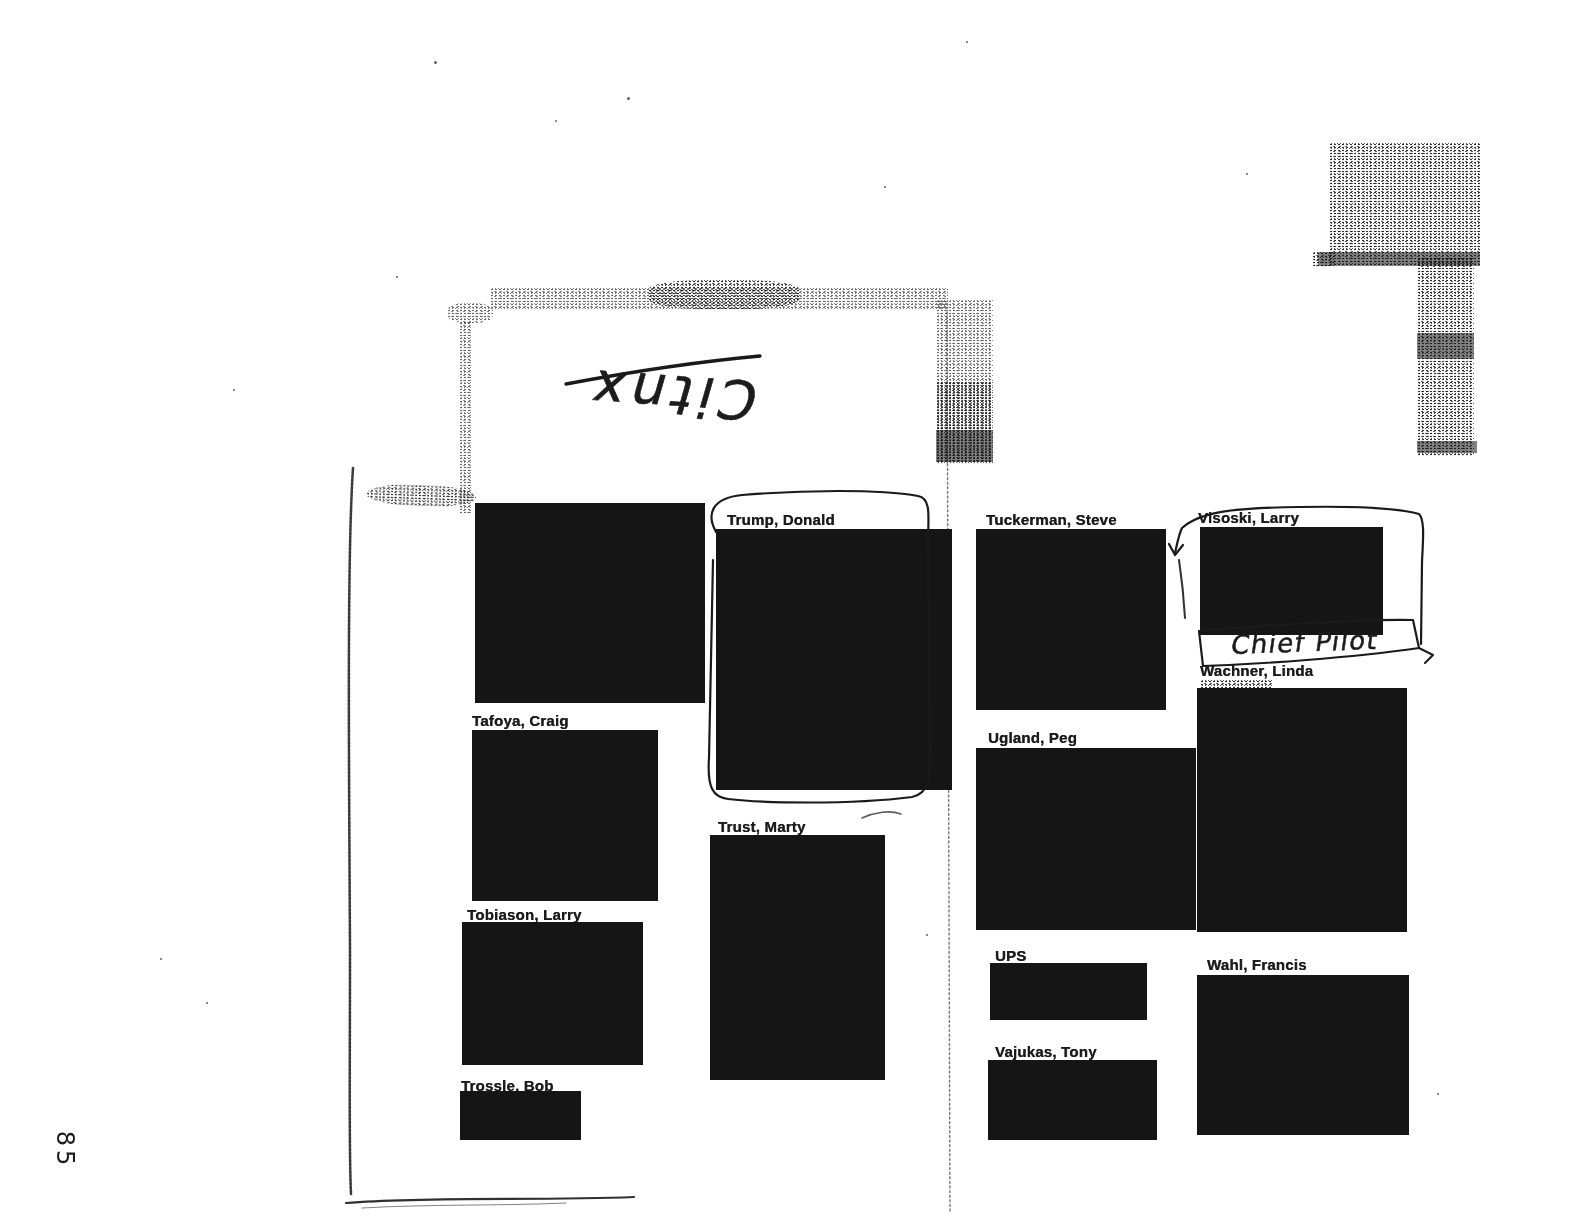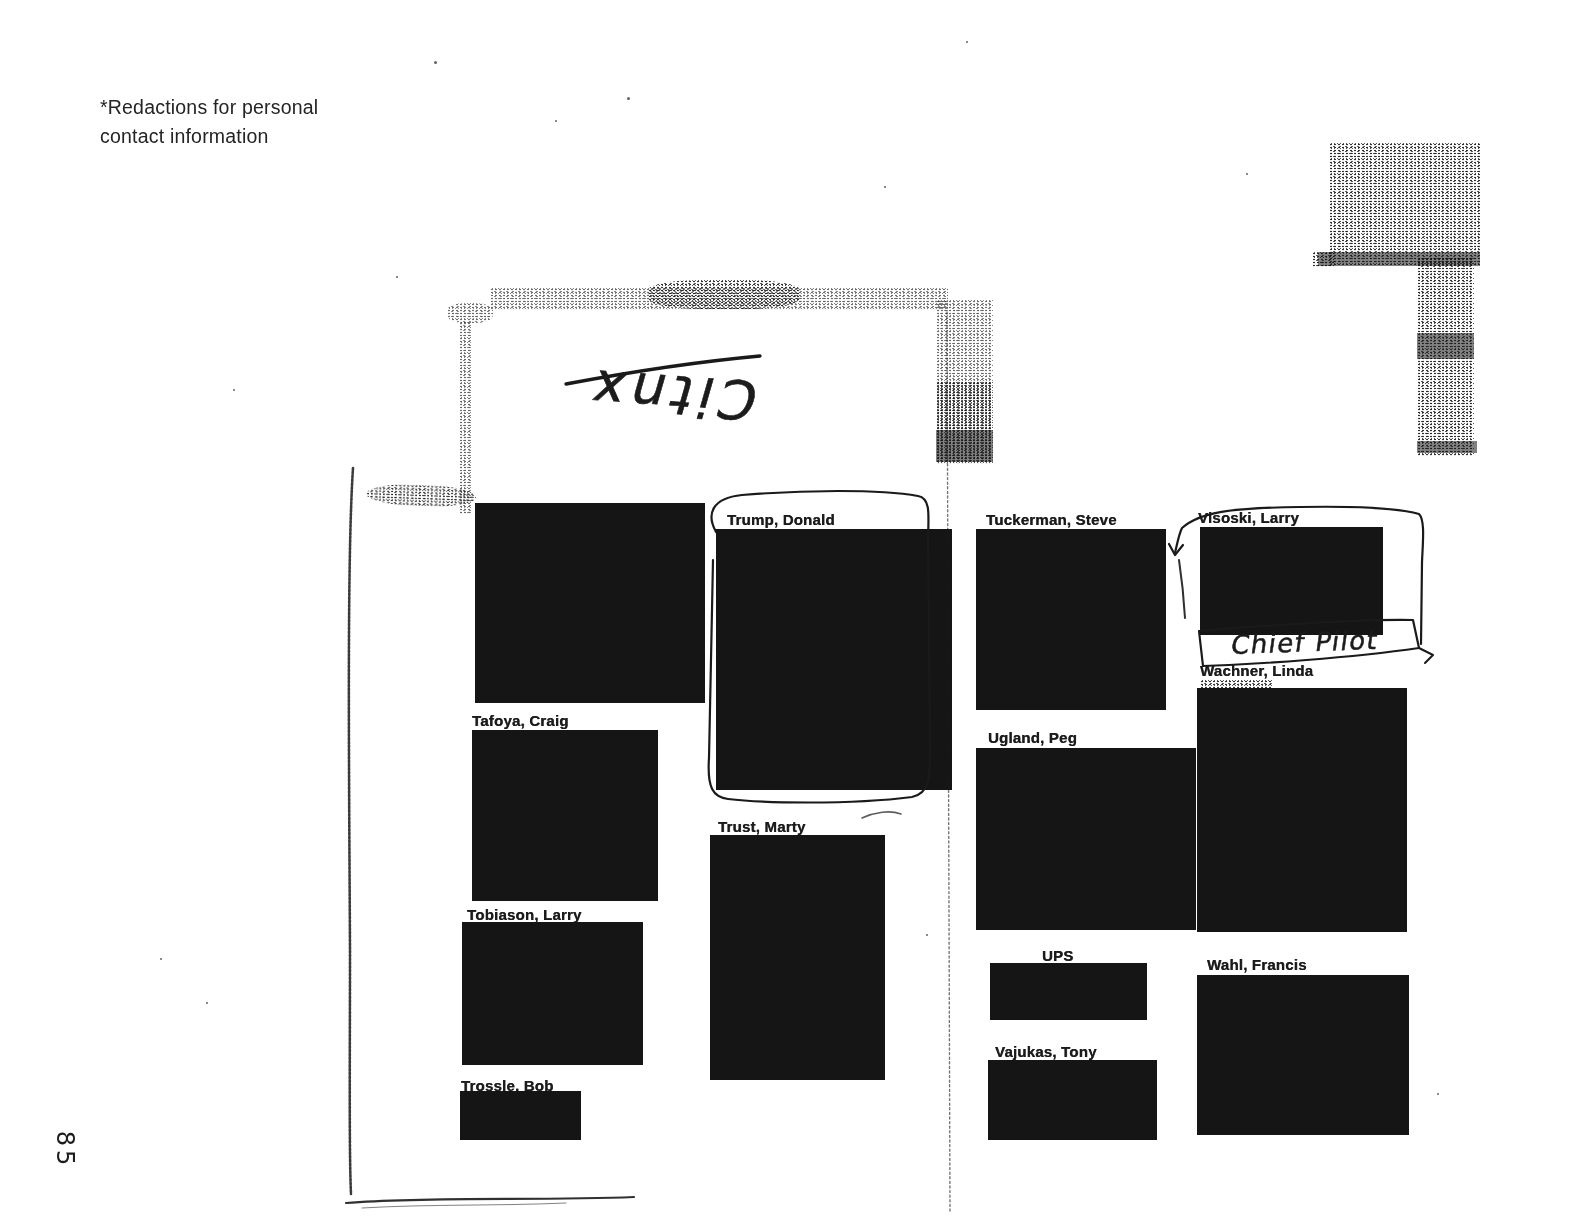--- a/index.html
+++ b/index.html
@@ -37,22 +37,20 @@
 
   svg.overlay{position:absolute;left:0;top:0;pointer-events:none;}
   .hand{fill:none;stroke:#1a1a1a;stroke-linecap:round;stroke-linejoin:round;}
   .hw-text{font-family:"DejaVu Sans",sans-serif;fill:#1c1c1c;stroke:#1c1c1c;}
 </style>
 </head>
 <body>
 
 <div id="canvas">
 
-  <div class="note">*Redactions for personal
-contact information</div>
 
   <div class="page-num">85</div>
 
   <div class="nz d2" style="left:447px;top:303px;width:46px;height:20px;border-radius:40%;"></div>
   <div class="nz d2" style="left:490px;top:288px;width:458px;height:22px;"></div>
   <div class="nz d3" style="left:648px;top:280px;width:152px;height:29px;border-radius:35%;"></div>
   <div class="nz d2" style="left:936px;top:300px;width:57px;height:162px;"></div>
   <div class="nz d3" style="left:936px;top:382px;width:57px;height:82px;"></div>
   <div class="shade" style="left:936px;top:430px;width:57px;height:32px;"></div>
   <div class="nz d2" style="left:459px;top:322px;width:13px;height:192px;"></div>
@@ -95,21 +93,21 @@
 
   <div class="lbl" style="left:718px;top:818px;">Trust, Marty</div>
   <div class="red" style="left:710px;top:835px;width:175px;height:245px;"></div>
 
   <div class="lbl" style="left:986px;top:511px;">Tuckerman, Steve</div>
   <div class="red" style="left:976px;top:529px;width:190px;height:181px;"></div>
 
   <div class="lbl" style="left:988px;top:729px;">Ugland, Peg</div>
   <div class="red" style="left:976px;top:748px;width:220px;height:182px;"></div>
 
-  <div class="lbl" style="left:1042px;top:947px;text-align:right;">UPS</div>
+  <div class="lbl" style="left:995px;top:947px;text-align:right;">UPS</div>
   <div class="red" style="left:990px;top:963px;width:157px;height:57px;"></div>
 
   <div class="lbl" style="left:995px;top:1043px;">Vajukas, Tony</div>
   <div class="red" style="left:988px;top:1060px;width:169px;height:80px;"></div>
 
   <div class="lbl" style="left:1198px;top:509px;">Visoski, Larry</div>
   <div class="red" style="left:1200px;top:527px;width:183px;height:108px;"></div>
 
   <div class="lbl" style="left:1200px;top:662px;">Wachner, Linda</div>
   <div class="nz d3" style="left:1200px;top:680px;width:72px;height:8px;"></div>

